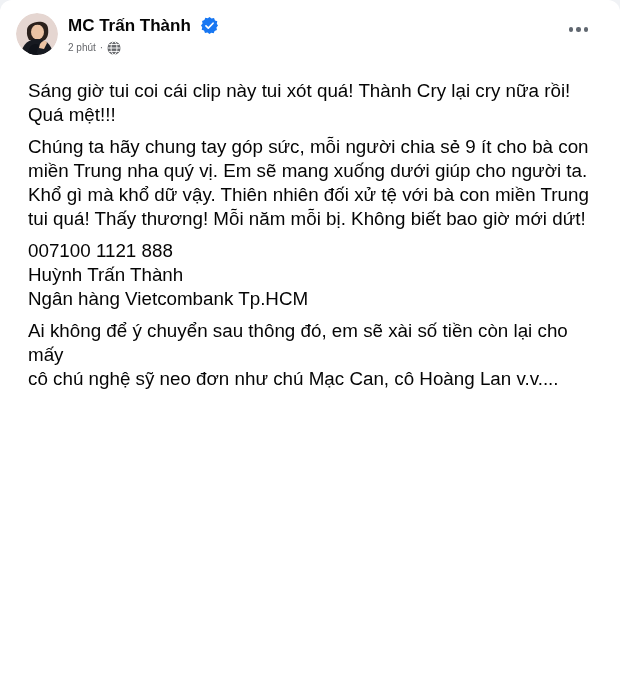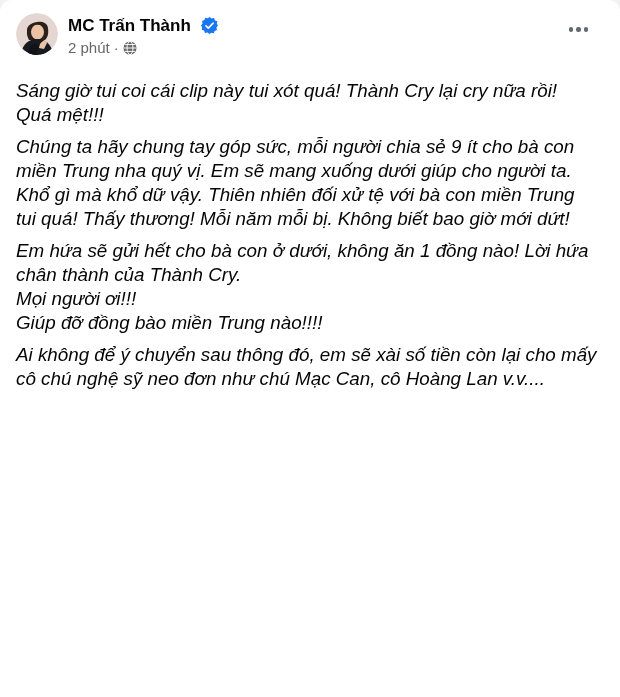--- a/index.html
+++ b/index.html
@@ -55,21 +55,21 @@
   .badge {
     display: inline-flex;
     width: 17px;
     height: 17px;
   }
   .sub-row {
     display: flex;
     align-items: center;
     gap: 4px;
     margin-top: 2px;
-    font-size: 15px;
+    font-size: 10px;
     color: #65676B;
     line-height: 19px;
   }
   .sub-row .sep {
     color: #65676B;
   }
   .globe {
     display: inline-flex;
     width: 14px;
     height: 14px;
@@ -97,23 +97,22 @@
     background: #606770;
     display: block;
   }
   .content {
     padding: 22px 16px 0 16px;
     font-size: 18.8px;
     line-height: 24px;
     color: #050505;
   }
   .content p.para {
-    margin: 0 0 8px 0;
+    margin: 0 0 8px 12px;
     white-space: pre-line;
-    font-style: italic;
   }
 </style>
 </head>
 <body>
 
 <div class="card">
 
   <div class="header">
 
     <a class="avatar">
@@ -172,25 +171,24 @@
 
       <p class="para">Sáng giờ tui coi cái clip này tui xót quá! Thành Cry lại cry nữa rồi!
 Quá mệt!!!</p>
 
       <p class="para">Chúng ta hãy chung tay góp sức, mỗi người chia sẻ 9 ít cho bà con
 miền Trung nha quý vị. Em sẽ mang xuống dưới giúp cho người ta.
 Khổ gì mà khổ dữ vậy. Thiên nhiên đối xử tệ với bà con miền Trung
 tui quá! Thấy thương! Mỗi năm mỗi bị. Không biết bao giờ mới dứt!</p>
 
 
+      <p class="para">007100 1121 888
+Huỳnh Trấn Thành
+Ngân hàng Vietcombank Tp.HCM</p>
 
-      <p class="para">Em hứa sẽ gửi hết cho bà con ở dưới, không ăn 1 đồng nào! Lời hứa
-chân thành của Thành Cry.
-Mọi người ơi!!!
-Giúp đỡ đồng bào miền Trung nào!!!!</p>
 
 
       <p class="para">Ai không để ý chuyển sau thông đó, em sẽ xài số tiền còn lại cho mấy
 cô chú nghệ sỹ neo đơn như chú Mạc Can, cô Hoàng Lan v.v....</p>
 
     </div>
 
 </div>
 
 </body></html>

